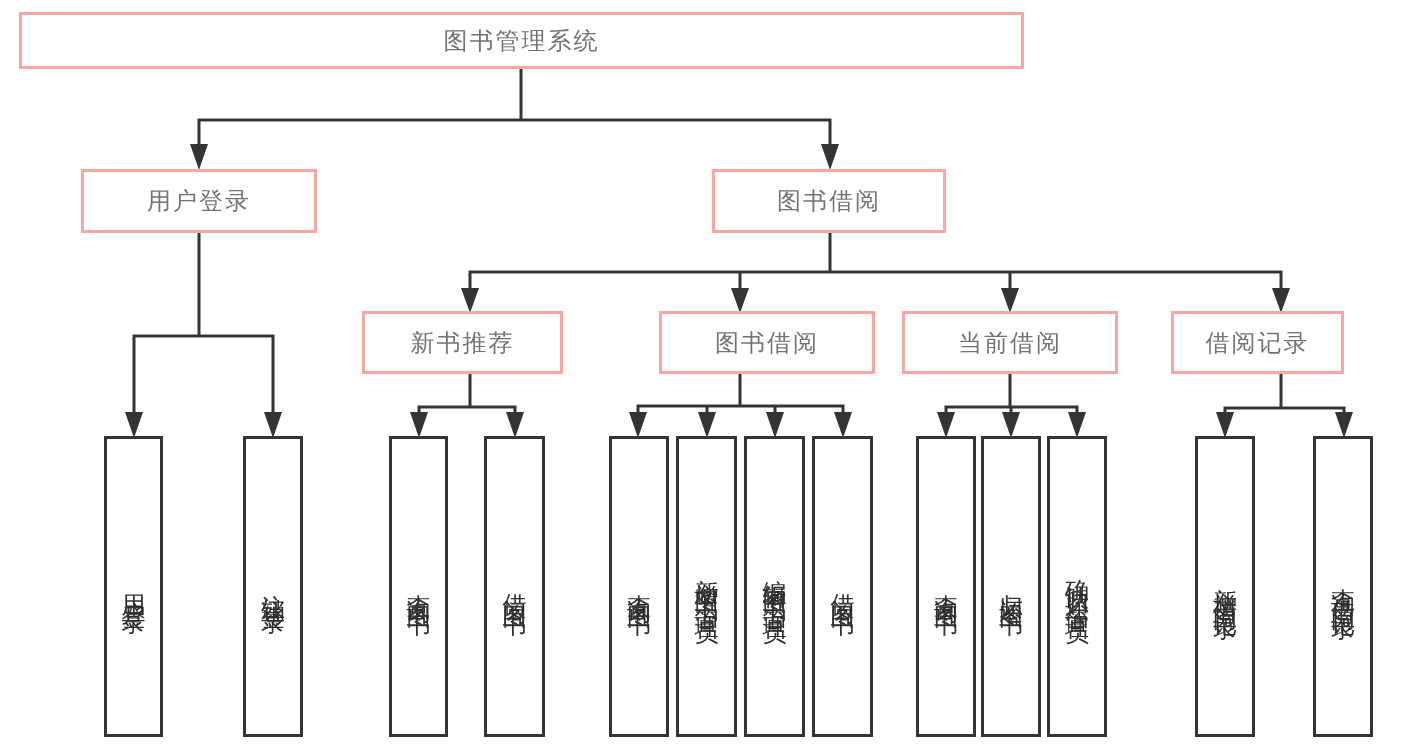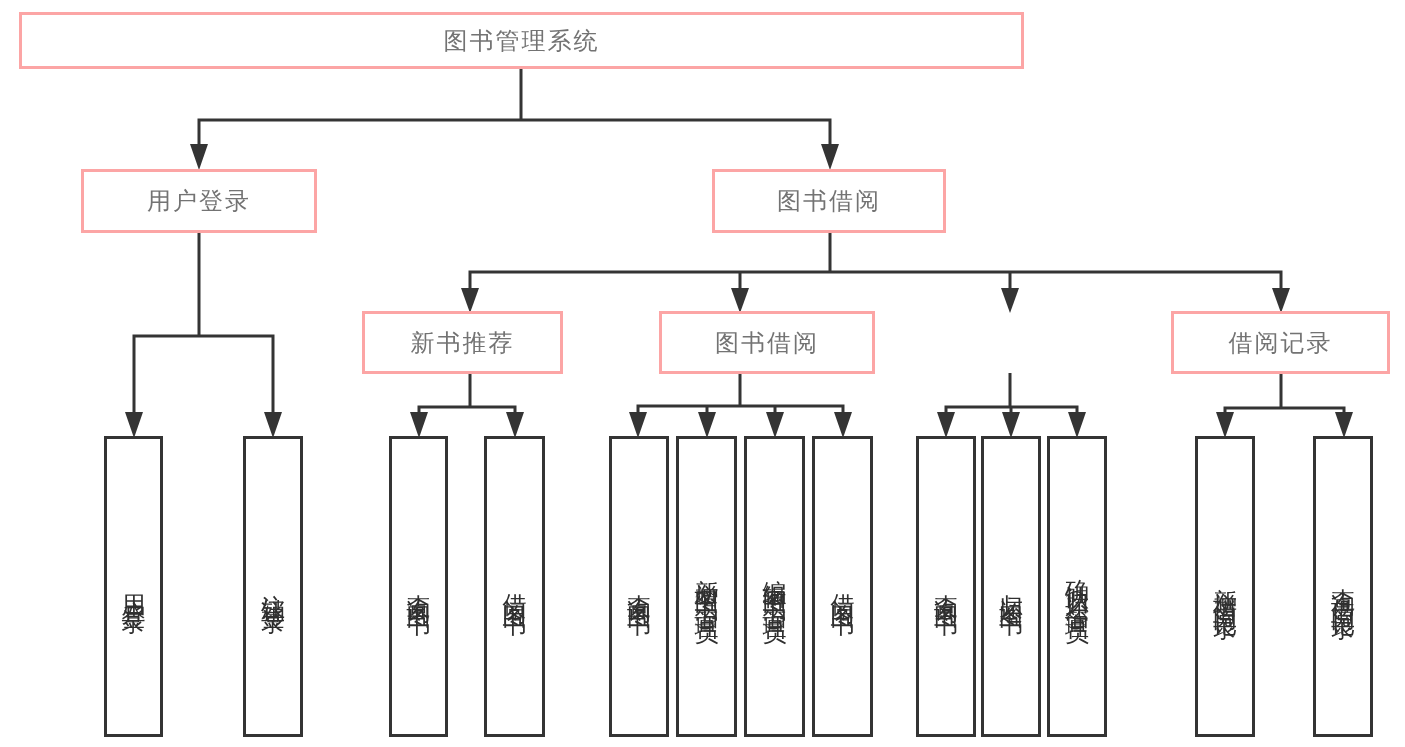--- a/index.html
+++ b/index.html
@@ -112,21 +112,24 @@
   <div class="node" style="left:712px;top:169px;width:234px;height:64px;">
     <span>图书借阅</span>
   </div>
 
   <div class="node" style="left:362px;top:311px;width:201px;height:63px;">
     <span>新书推荐</span>
   </div>
   <div class="node" style="left:631px;top:311px;width:216px;height:63px;margin-left:28px;">
     <span>图书借阅</span>
   </div>
-  <div class="node" style="left:1171px;top:311px;width:219px;height:63px;">
+  <div class="node" style="left:902px;top:311px;width:216px;height:63px;">
+    <span>当前借阅</span>
+  </div>
+  <div class="node" style="left:1171px;top:311px;width:173px;height:63px;">
     <span>借阅记录</span>
   </div>
 
   <div class="leaf" style="left:104px;width:59px;">
     <span>用户登录</span>
   </div>
   <div class="leaf" style="left:243px;width:60px;">
     <span>注销登录</span>
   </div>
 

